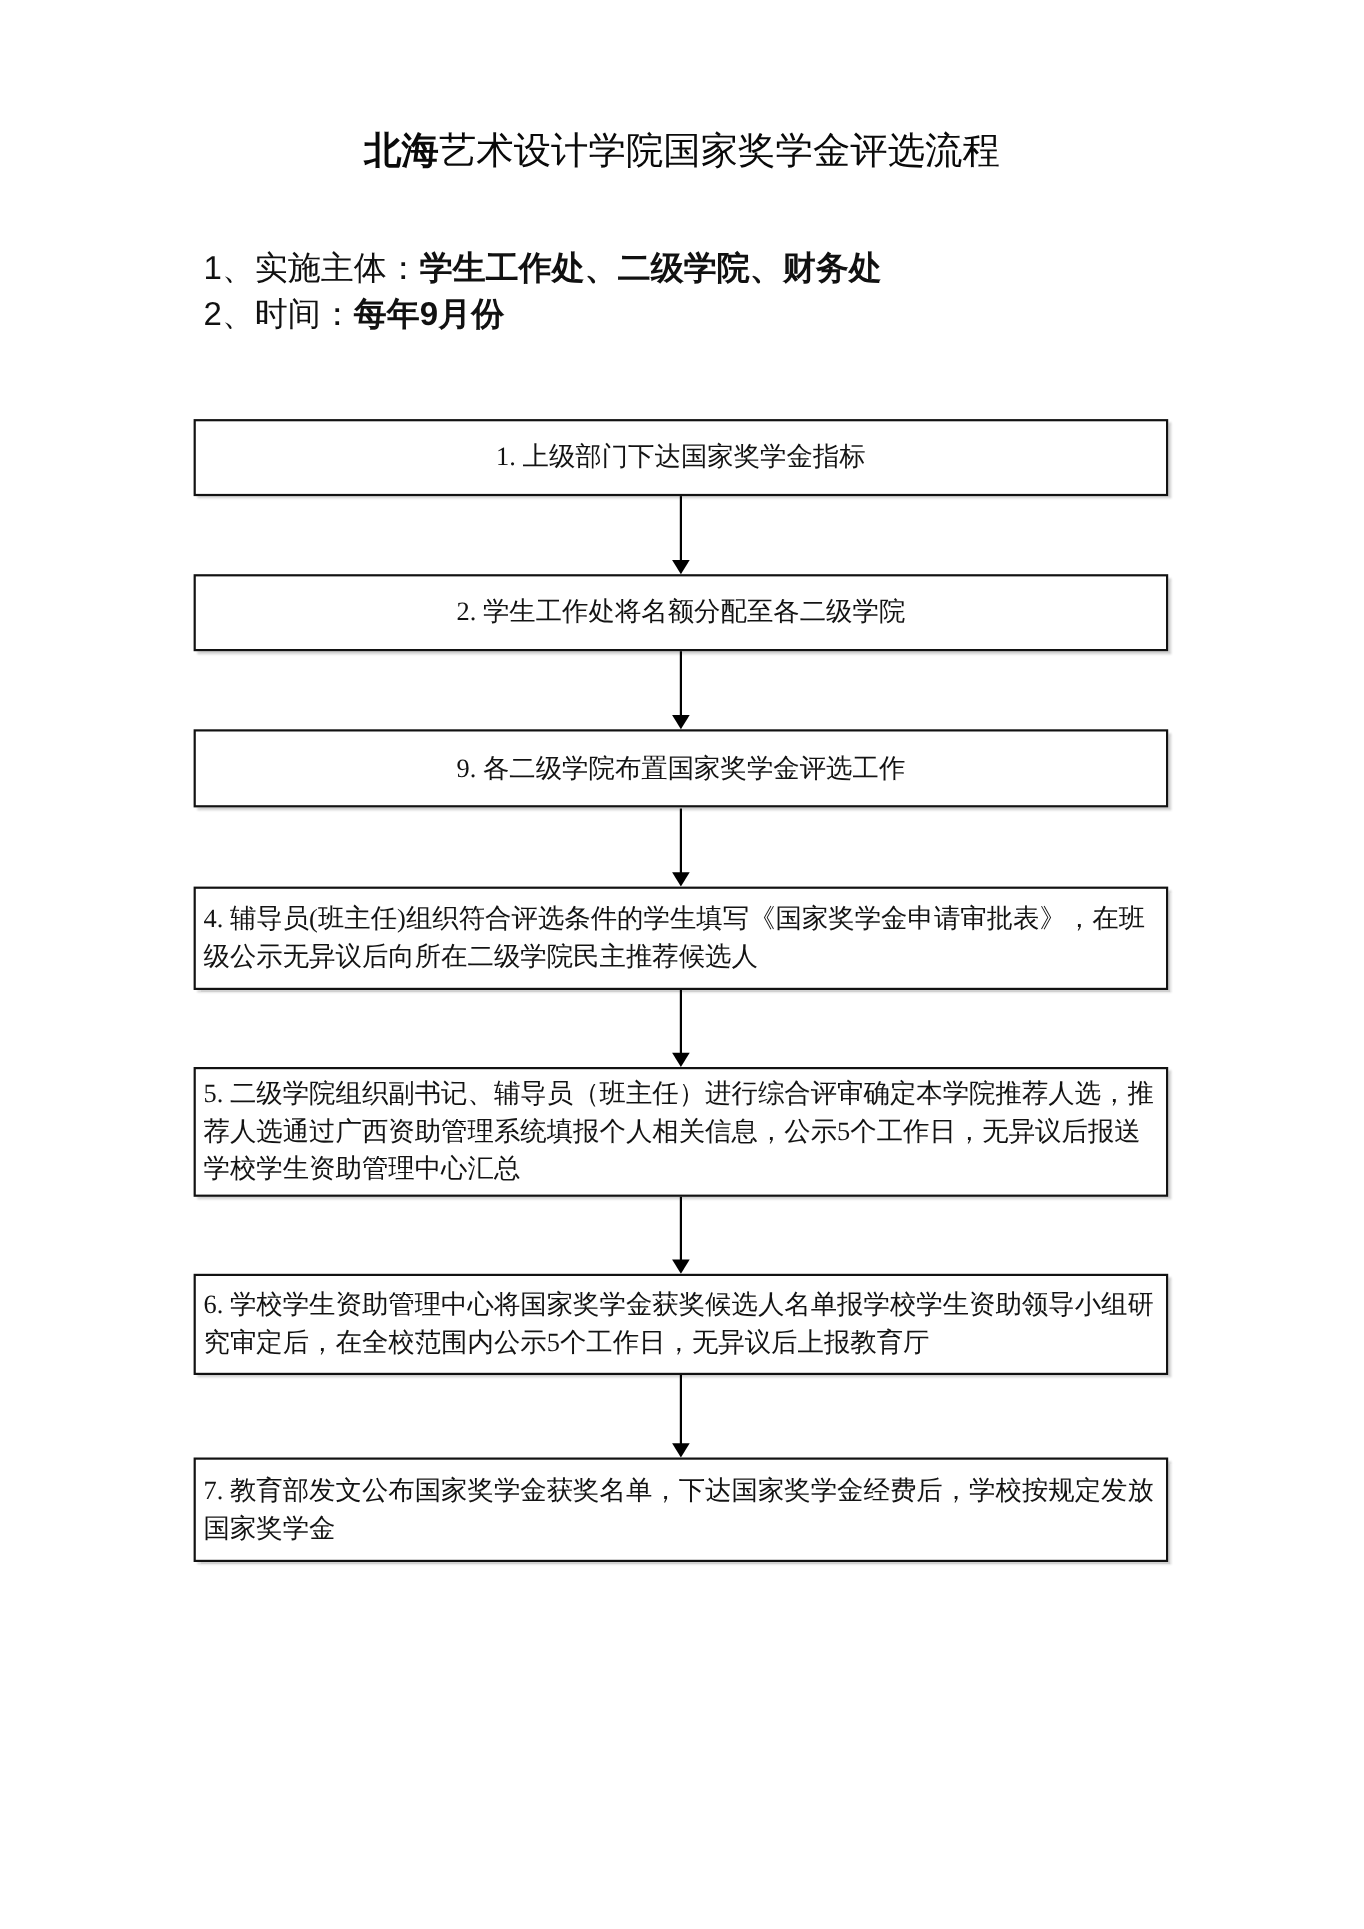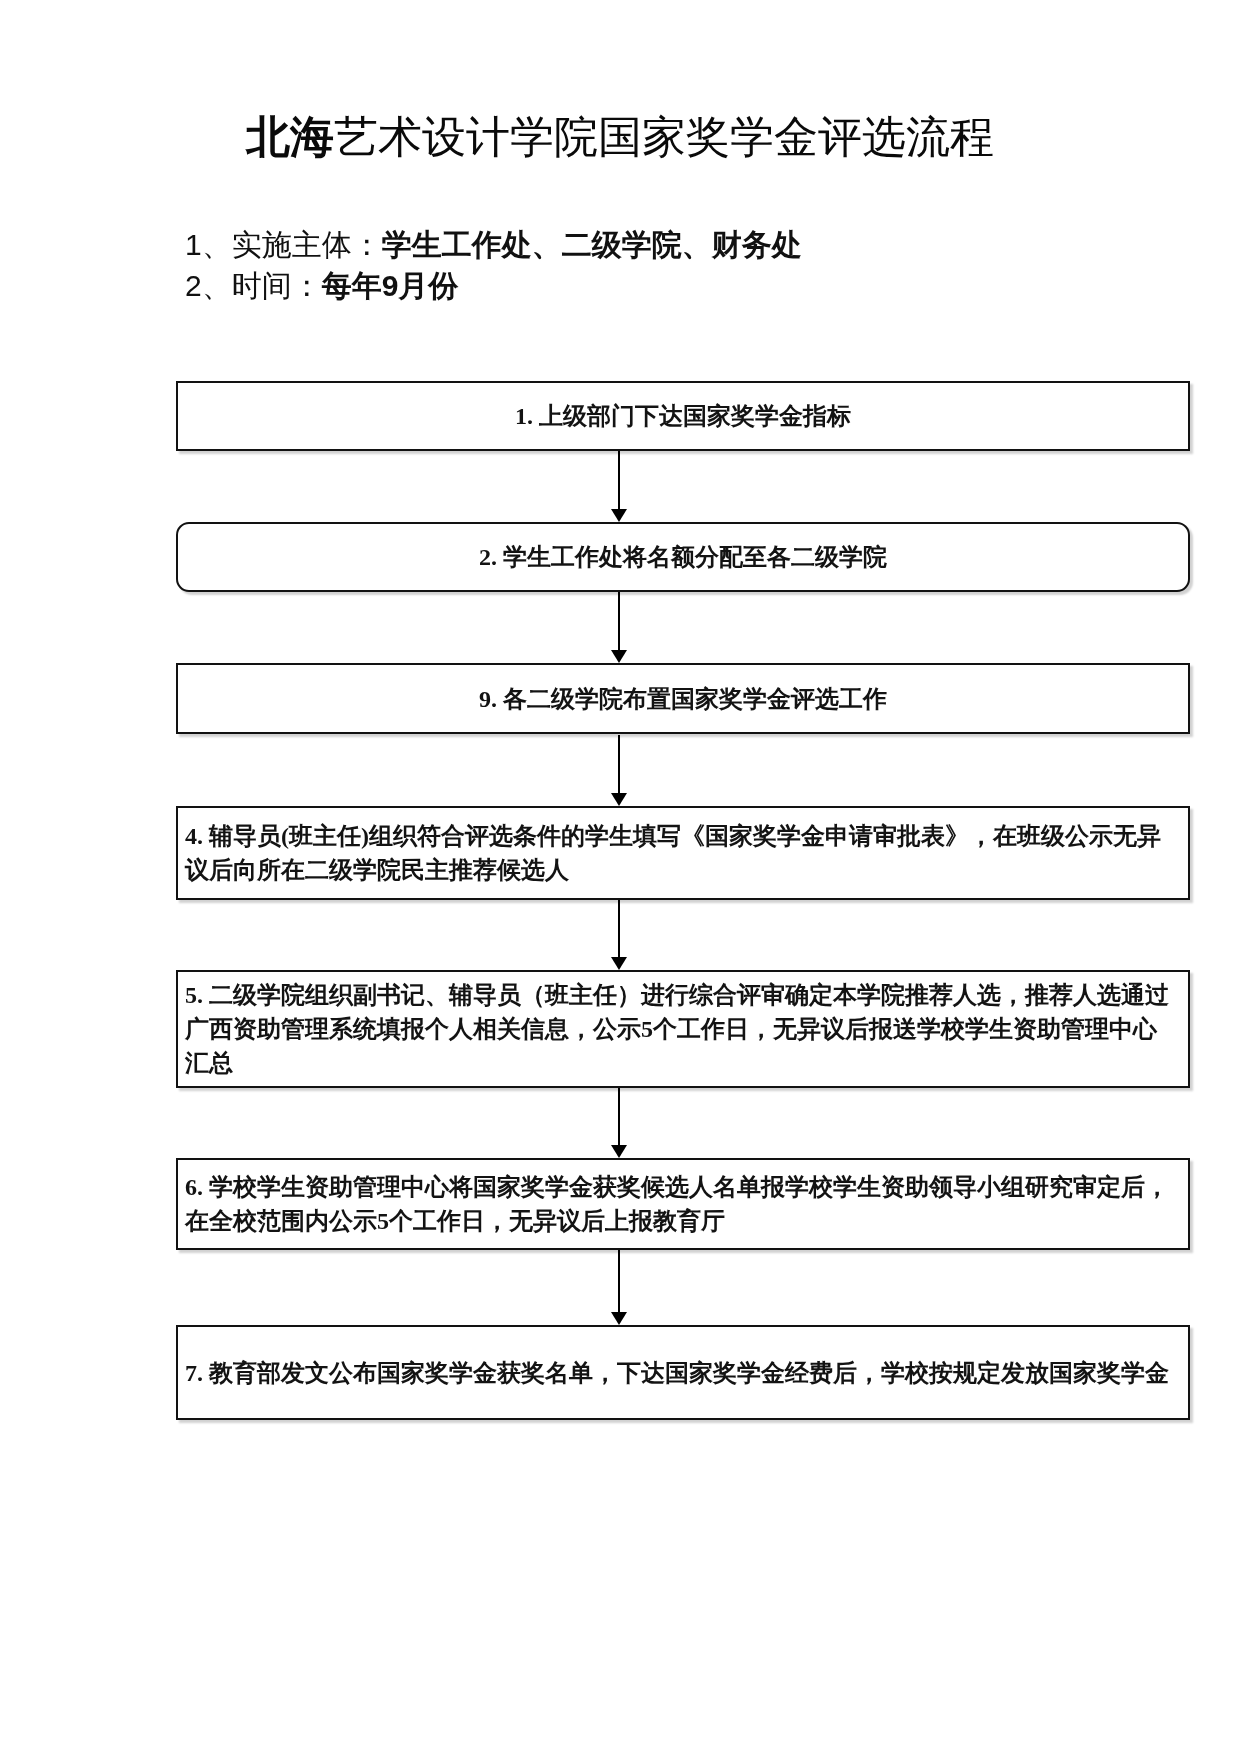--- a/index.html
+++ b/index.html
@@ -16,21 +16,21 @@
     overflow: hidden;
   }
 
   
   .doc-title {
     position: absolute;
     top: 112px; left: 0;
     width: 100%;
     margin: 0;
     text-align: center;
-    font-size: 44px;
+    font-size: 34px;
     line-height: 50px;
     font-weight: 400;
     color: #0a0a0a;
     white-space: nowrap;
   }
   .doc-title .t-em { font-weight: 800; }
 
   
   .intro-line {
     position: absolute;
@@ -42,37 +42,36 @@
     white-space: nowrap;
   }
   .intro-1 { top: 230px; }
   .intro-2 { top: 271px; }
   .intro-line .v { font-weight: 700; }
 
   
   .flow-box {
     position: absolute;
     left: 176px;
-    width: 1014px;
+    width: 886px;
     box-sizing: border-box;
     background: #ffffff;
     border: 2px solid #121212;
     box-shadow: 3px 3px 2px rgba(0,0,0,0.18);
     display: flex;
     align-items: center;
     font-family: "Liberation Serif", "DejaVu Serif", serif;
     font-size: 24px;
     line-height: 34px;
     color: #131313;
-    font-weight: bold;
   }
   .fb-center { justify-content: center; text-align: center; padding: 0 10px; }
   .fb-left   { justify-content: flex-start; text-align: left; padding: 4px 8px 4px 7px; }
   .fb1 { top: 381px;  height: 70px; }
-  .fb2 { top: 522px;  height: 70px; border-radius: 13px; }
+  .fb2 { top: 522px;  height: 70px; }
   .fb3 { top: 663px;  height: 71px; }
   .fb4 { top: 806px;  height: 94px; }
   .fb5 { top: 970px;  height: 118px; }
   .fb6 { top: 1158px; height: 92px; }
   .fb7 { top: 1325px; height: 95px; }
 
   
   .flow-arrow {
     position: absolute;
     left: 611px;

